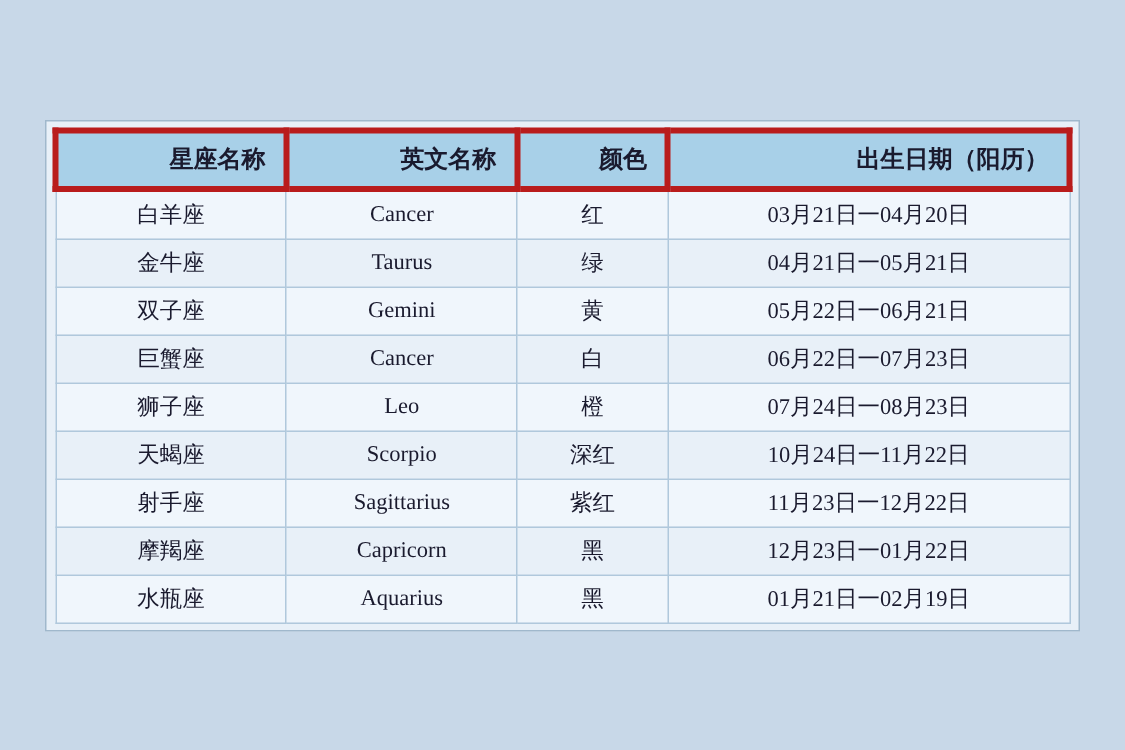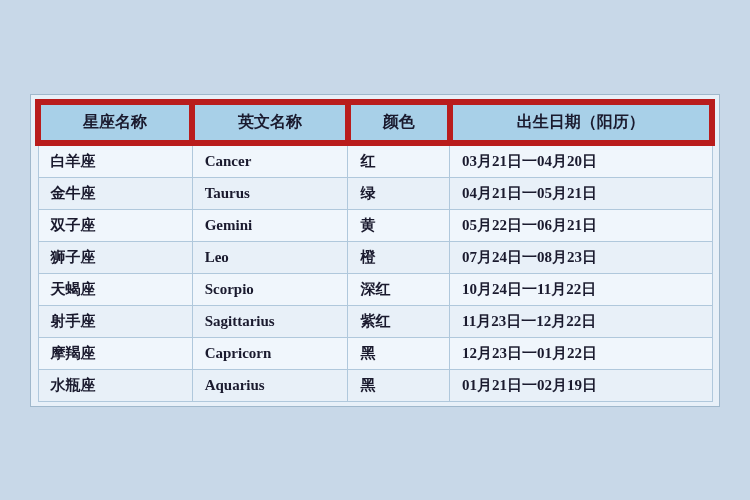--- a/index.html
+++ b/index.html
@@ -20,35 +20,34 @@
       background-color: #e8f0f8;
       border: 1px solid #a0b8cc;
       padding: 4px;
     }
     table {
       border-collapse: collapse;
       width: 680px;
     }
     th {
       background-color: #a8d0e8;
-      border: 6px solid #b91c1c;
+      border: 4px solid #b91c1c;
       padding: 7px 12px;
-      text-align: center;
+      text-align: right;
       font-size: 16px;
       font-weight: bold;
       color: #1a1a2e;
     }
     td {
       border: 1px solid #b0c8dc;
       padding: 6px 12px;
-      text-align: left;
+      text-align: center;
       font-size: 15px;
       color: #1a1a2e;
       background-color: #f0f6fc;
-      font-weight: bold;
     }
     tr:nth-child(even) td {
       background-color: #e8f0f8;
     }
   </style>
 </head>
 <body>
 
 <div class="table-container">
   <table>
@@ -73,20 +72,26 @@
           <td>绿</td>
           <td>04月21日一05月21日</td>
         </tr>
         <tr>
           <td>双子座</td>
           <td>Gemini</td>
           <td>黄</td>
           <td>05月22日一06月21日</td>
         </tr>
         <tr>
+          <td>巨蟹座</td>
+          <td>Cancer</td>
+          <td>白</td>
+          <td>06月22日一07月23日</td>
+        </tr>
+        <tr>
           <td>狮子座</td>
           <td>Leo</td>
           <td>橙</td>
           <td>07月24日一08月23日</td>
         </tr>
         <tr>
           <td>天蝎座</td>
           <td>Scorpio</td>
           <td>深红</td>
           <td>10月24日一11月22日</td>

